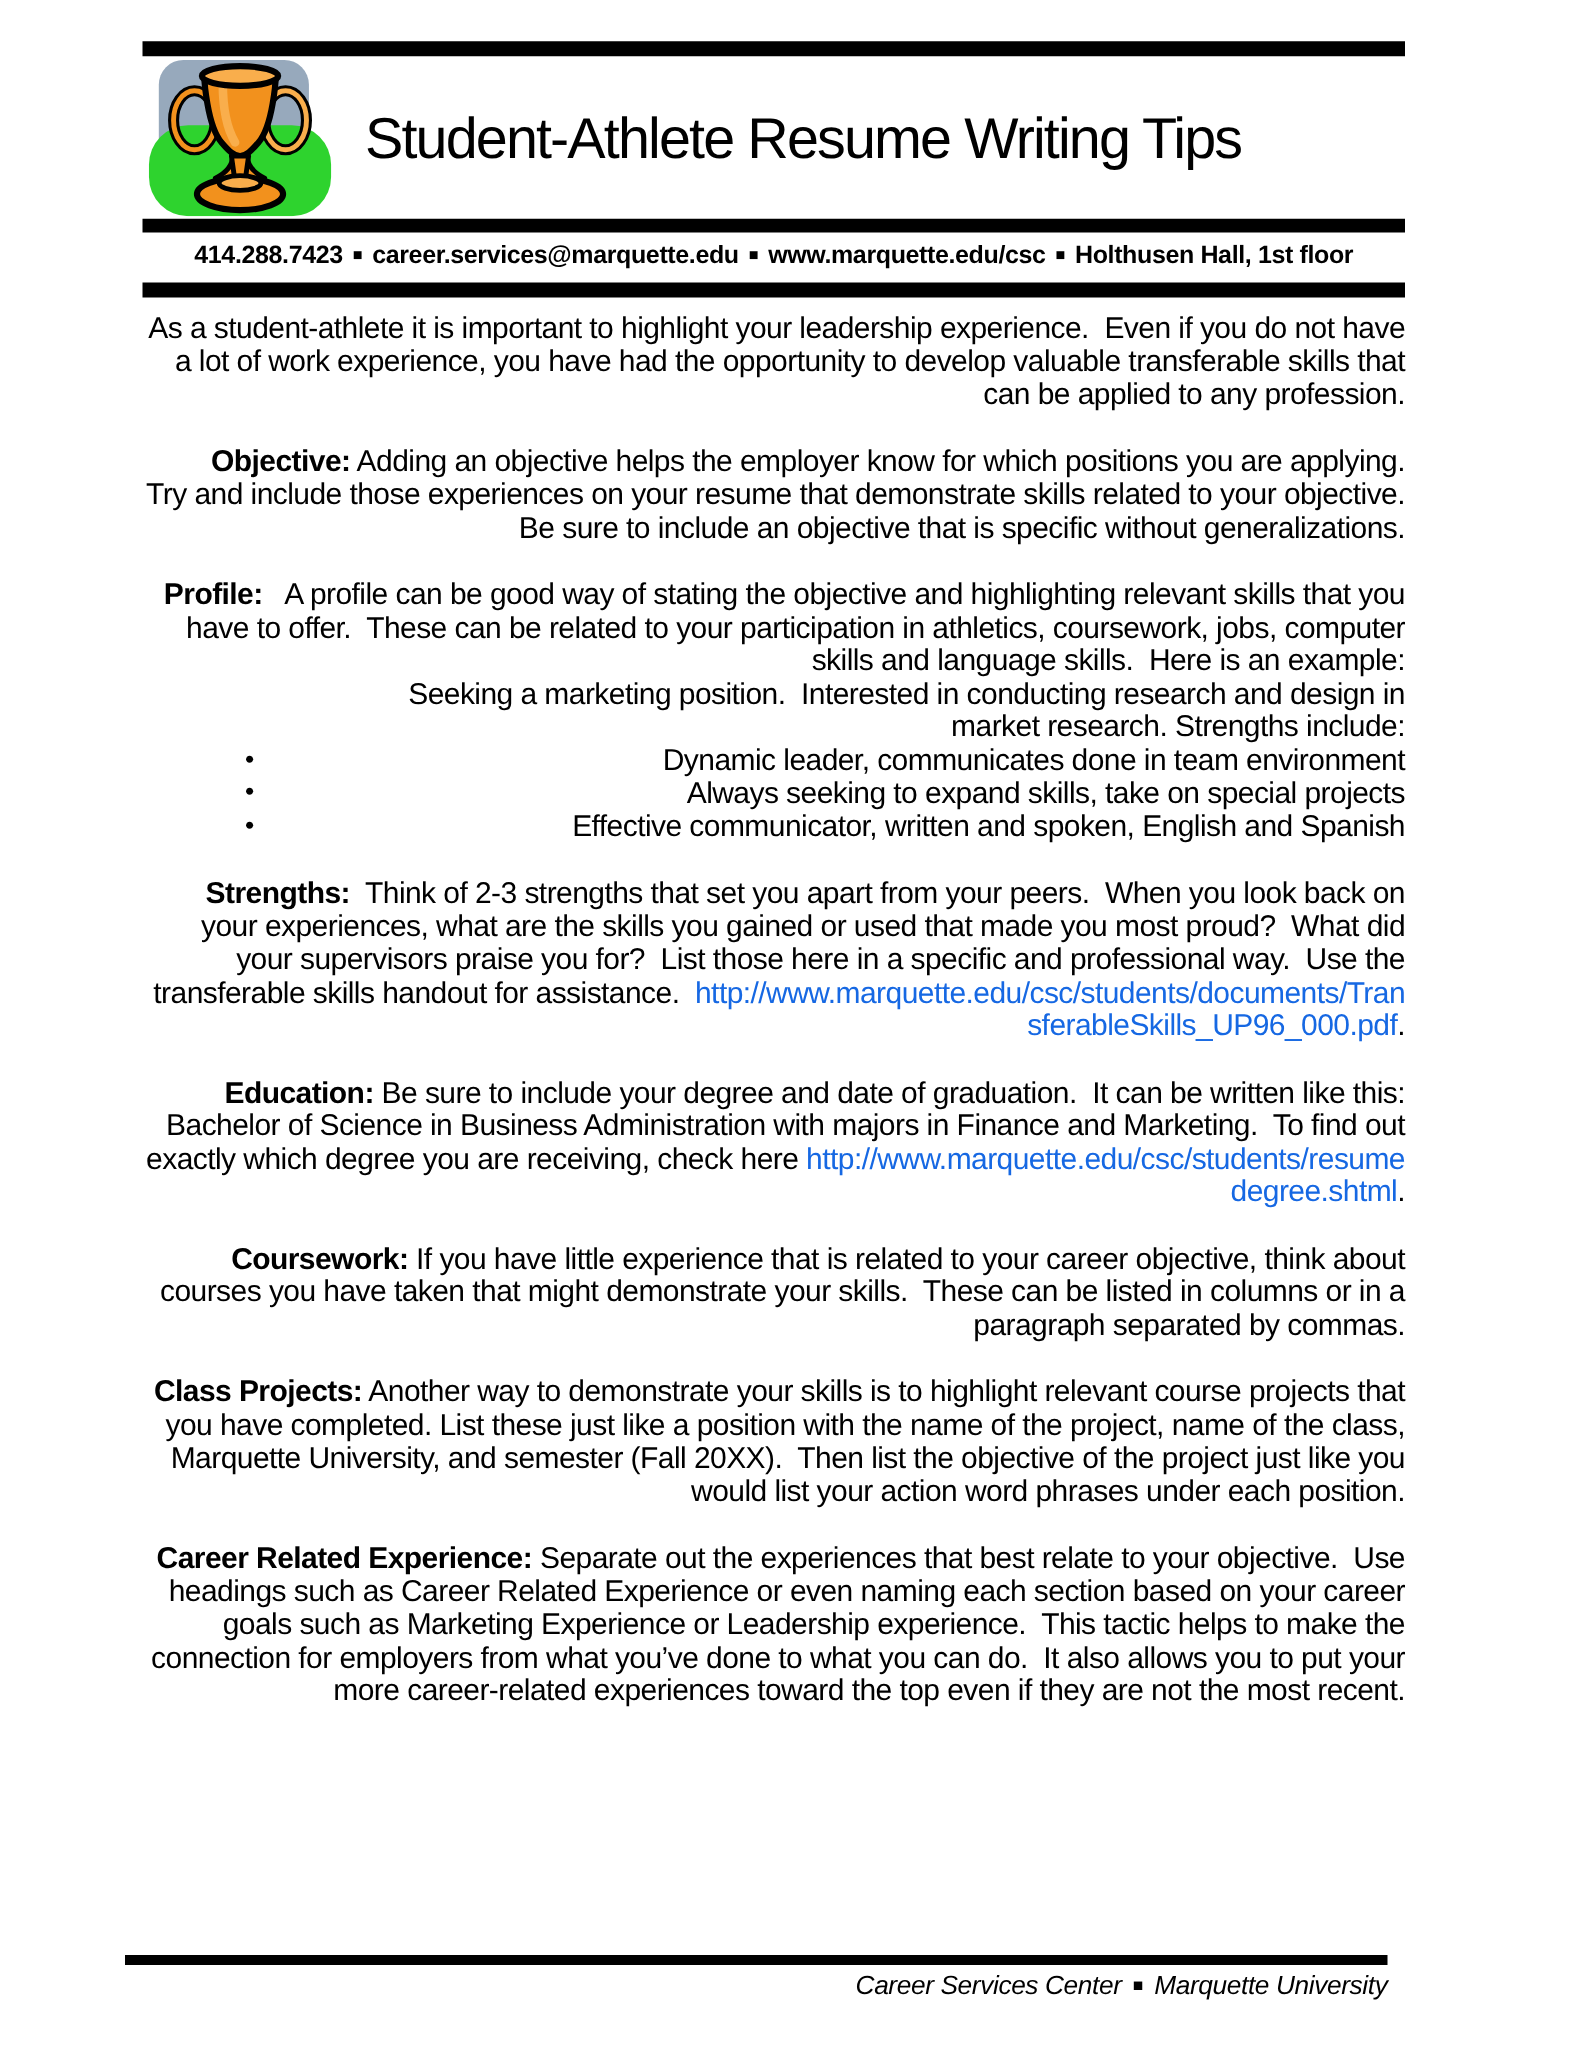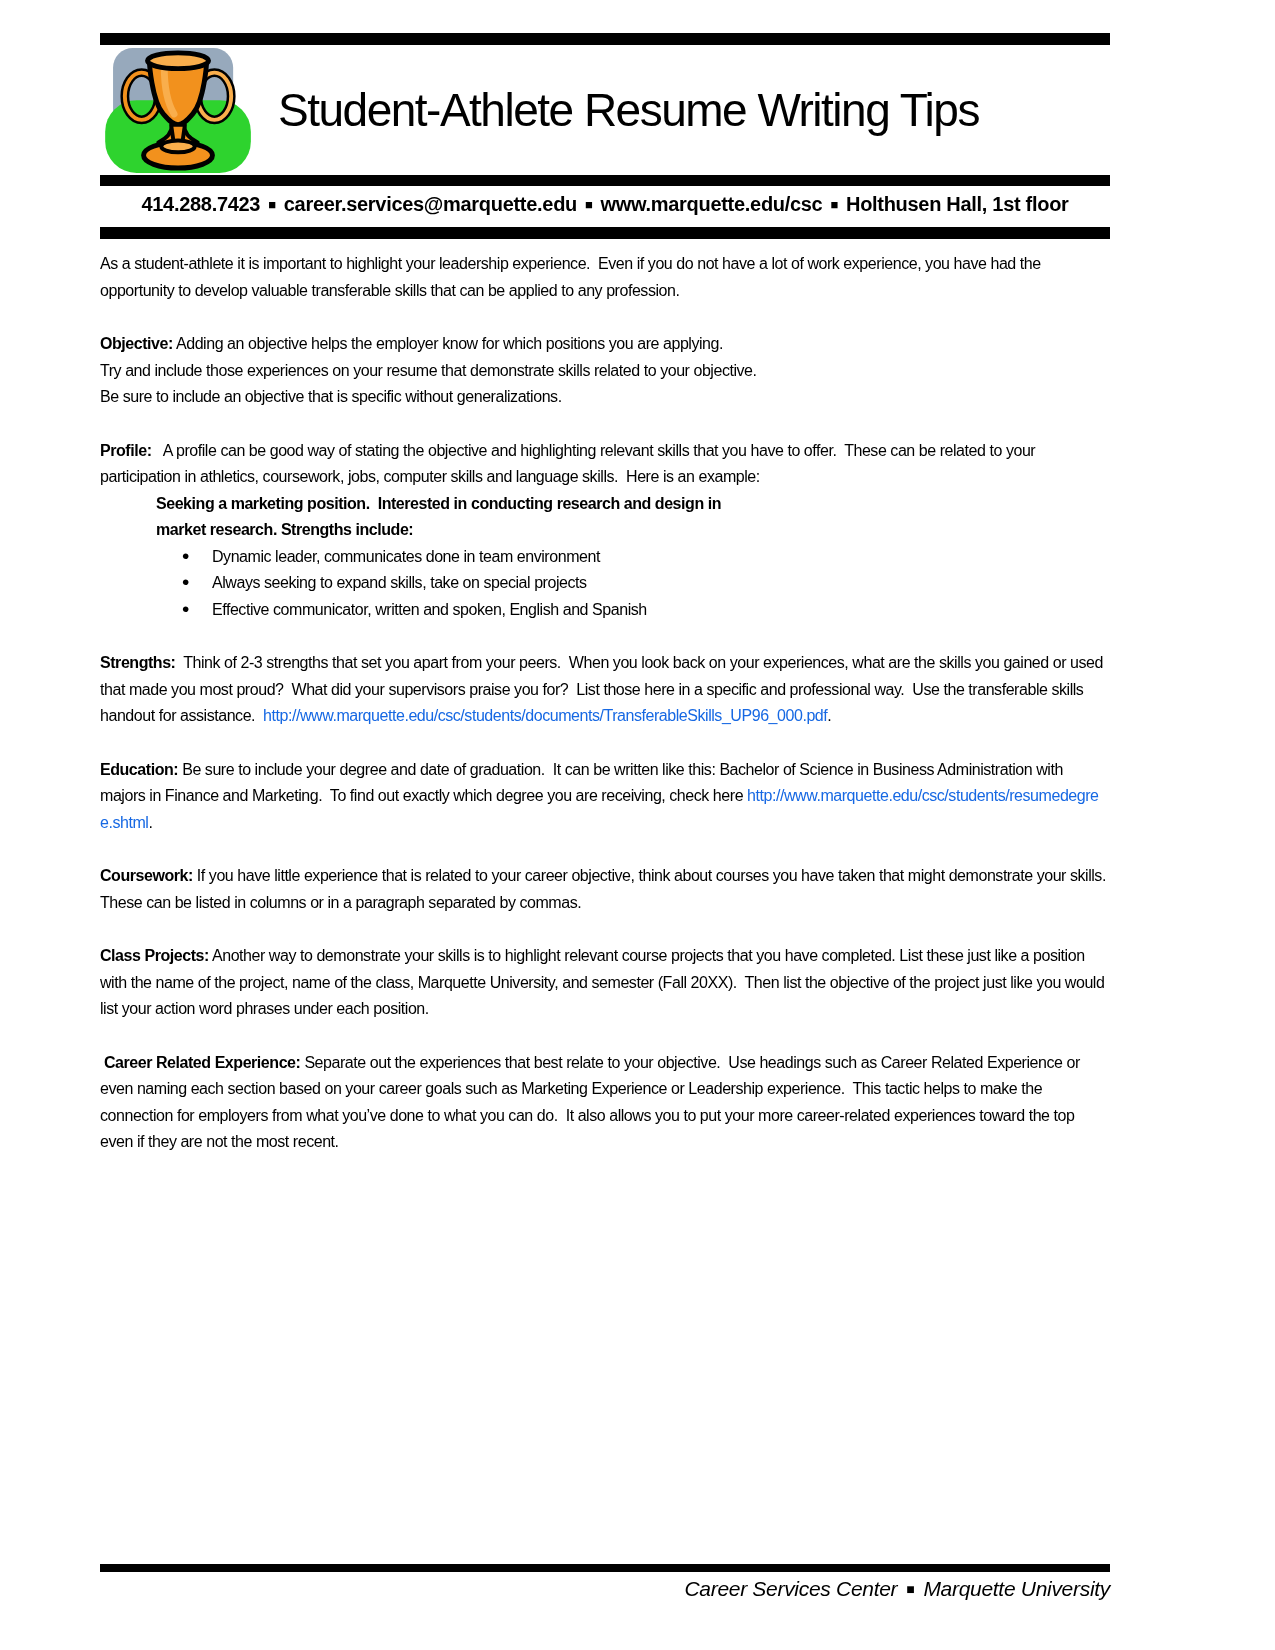--- a/index.html
+++ b/index.html
@@ -8,21 +8,21 @@
   .page {
     position: relative;
     width: 1275px;
     height: 1650px;
     margin: 0 auto;
     background: #ffffff;
     font-family: "Liberation Sans", sans-serif;
     color: #000;
     overflow: hidden;
   }
-  .content { position: absolute; left: 100px; top: 33px; width: 1010px; }
+  .content { position: absolute; left: 114px; top: 33px; width: 1010px; }
   .bar { height: 12px; background: #000; }
   .bar.mid { height: 11px; }
   .header-row { display: flex; align-items: center; height: 130px; }
   .trophy { width: 150px; height: 126px; flex: 0 0 auto; margin-left: 4px; }
   .page-title {
     font-size: 46px;
     letter-spacing: -1.5px;
     margin-left: 24px;
     white-space: nowrap;
     font-weight: 400;
@@ -31,29 +31,30 @@
     text-align: center;
     font-size: 20px;
     font-weight: 600;
     letter-spacing: -0.3px;
     line-height: 30px;
     padding: 3px 0 5px 0;
   }
   .contact .sq { font-size: 13px; padding: 0 8px; position: relative; top: -2px; }
   .body-text {
     margin-top: 12px;
-    font-size: 16px;
+    font-size: 24px;
     line-height: 26.5px;
     letter-spacing: -0.45px;
+    text-align: right;
   }
   .para { margin: 0 0 27px 0; }
   .t { white-space: pre-wrap; }
   strong.t { font-weight: 700; margin-top: 32px; }
   .line { min-height: 26.5px; }
-  .example { margin-left: 56px; font-weight: bold; }
+  .example { margin-left: 56px; }
   ul.bullets { list-style: none; margin: 0 0 27px 0; padding: 0 0 0 112px; }
   ul.bullets li { position: relative; }
   ul.bullets li::before {
     content: "\2022";
     position: absolute;
     left: -30px;
     top: -1px;
     font-size: 21px;
   }
   a.link { color: #1668e3; text-decoration: none; word-break: break-all; cursor: pointer; }

